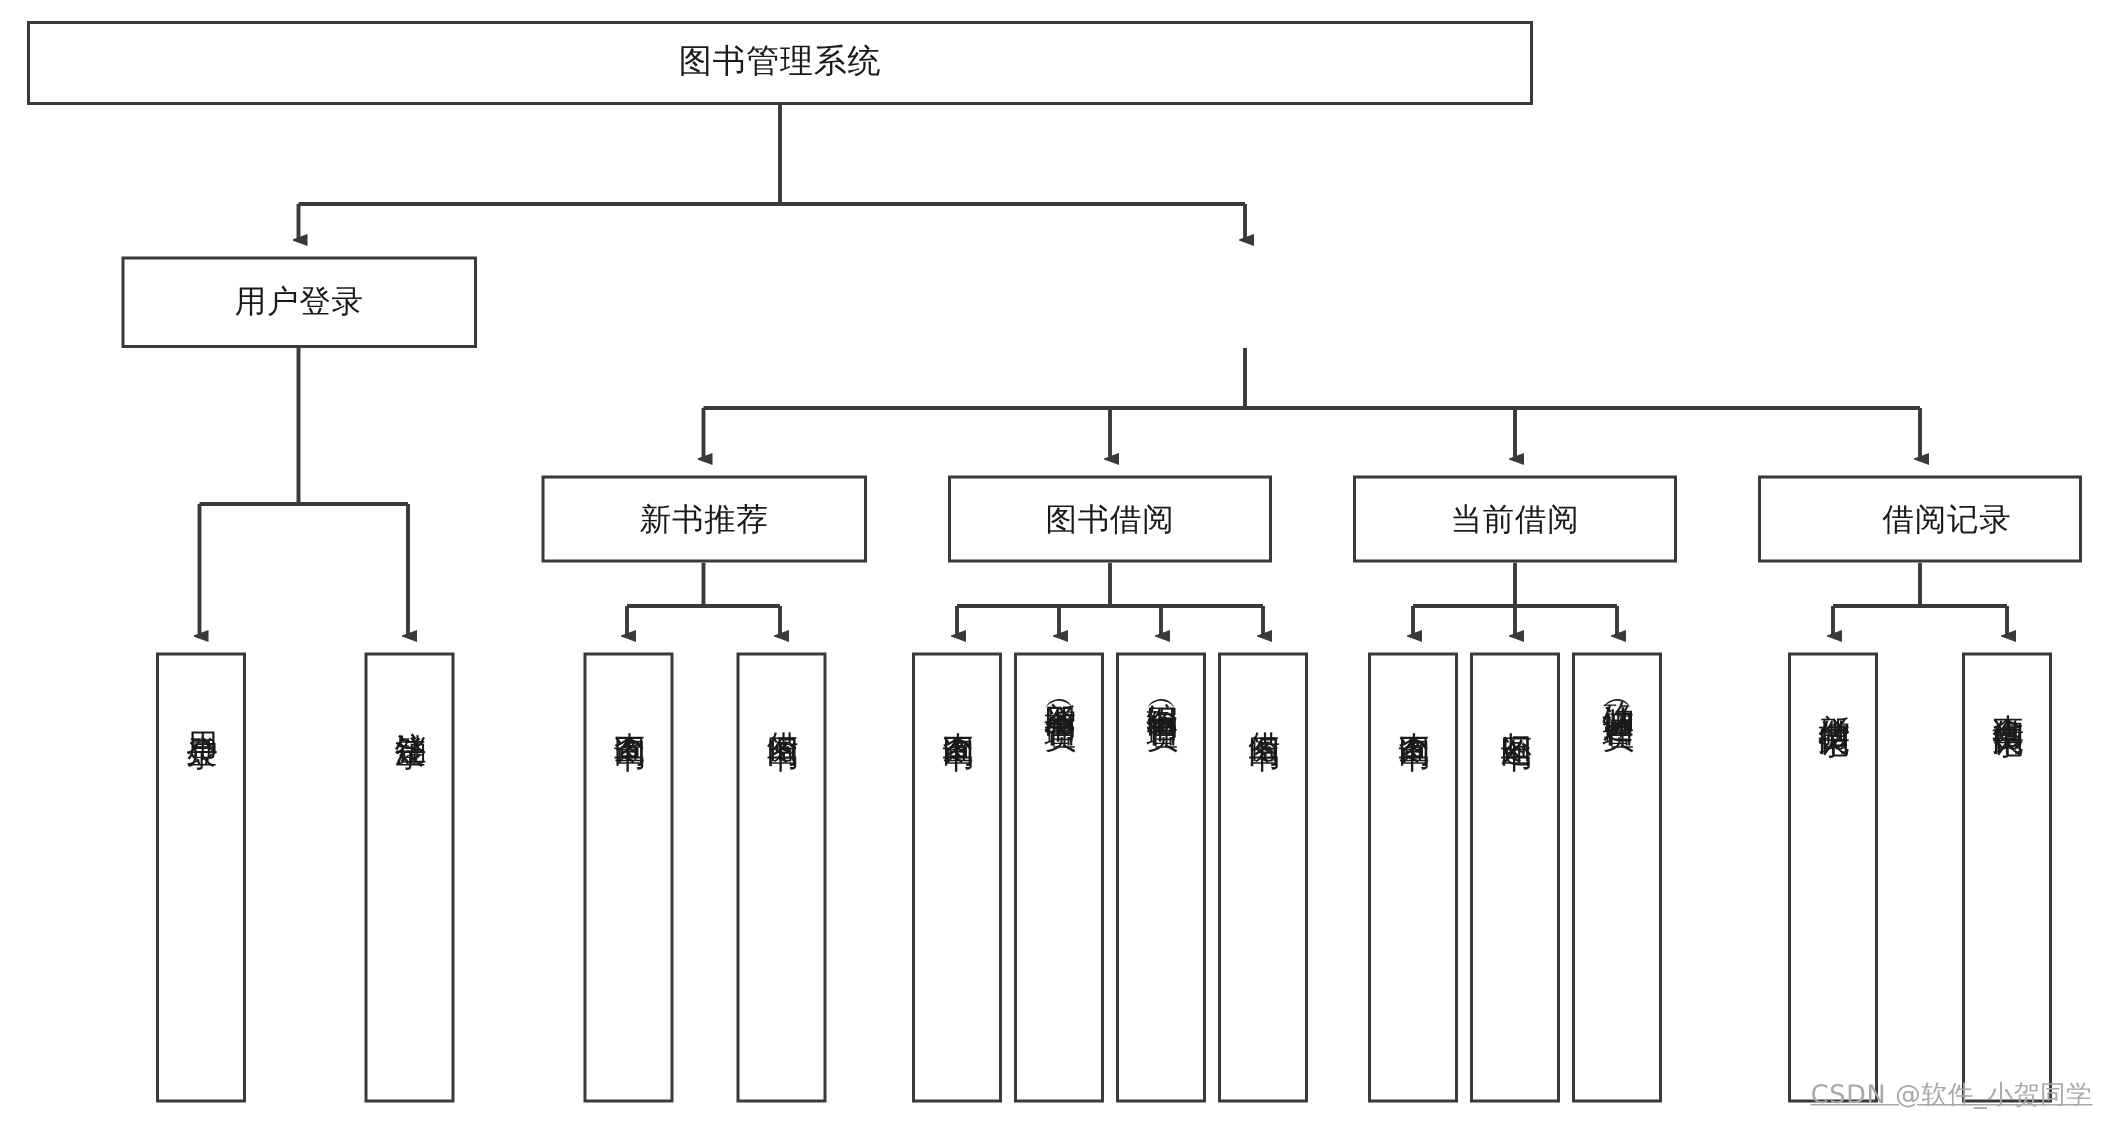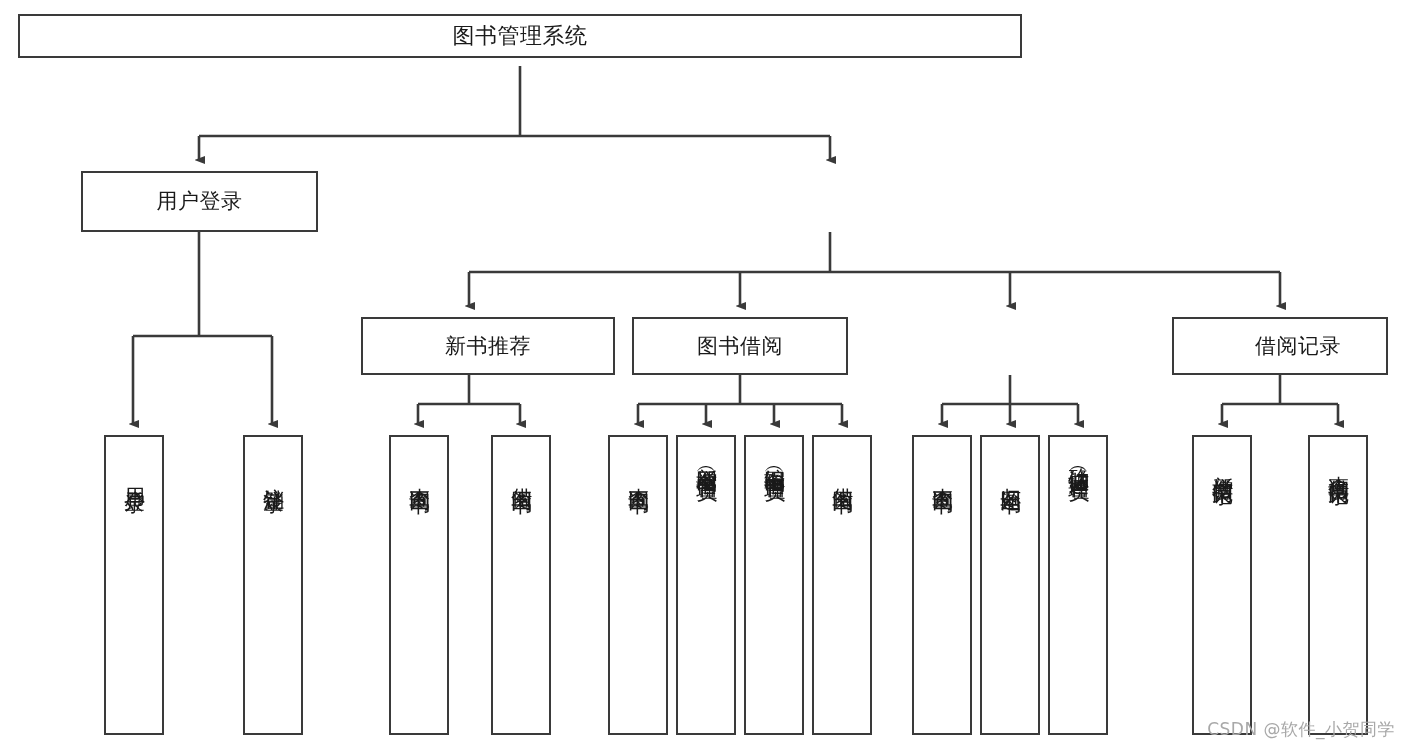--- a/index.html
+++ b/index.html
@@ -75,20 +75,21 @@
   #watermark {
     position: absolute;
     right: 10px;
     bottom: 6px;
     font-size: 17px;
     color: #a8a8a8;
     letter-spacing: 0.5px;
     z-index: 5;
     white-space: nowrap;
     font-family: "DejaVu Sans", "Liberation Sans", sans-serif;
+    text-decoration: underline;
   }
 </style>
 </head>
 <body>
 
 <div id="diagram-root">
 
   <svg id="edge-layer" viewBox="0 0 1405 747" xmlns="http://www.w3.org/2000/svg">
     <defs>
       <marker id="arrowhead" markerWidth="10" markerHeight="10" refX="4" refY="6" orient="auto" markerUnits="userSpaceOnUse">
@@ -132,37 +133,40 @@
       <path d="M1010,404 L1010,424" marker-end="url(#arrowhead)"></path>
       <path d="M1078,404 L1078,424" marker-end="url(#arrowhead)"></path>
 
       <path d="M1280,375 L1280,404"></path>
       <path d="M1222,404 L1338,404"></path>
       <path d="M1222,404 L1222,424" marker-end="url(#arrowhead)"></path>
       <path d="M1338,404 L1338,424" marker-end="url(#arrowhead)"></path>
     </g>
   </svg>
 
-  <div class="node root horizontal" style="left:18px; top:14px; width:1004px; height:44px;">
+  <div class="node root horizontal" style="left:18px; top:14px; width:1004px; height:56px;">
     <span class="node-label">图书管理系统</span>
   </div>
 
   <div class="node horizontal" style="left:81px; top:171px; width:237px; height:61px;">
     <span class="node-label">用户登录</span>
   </div>
 
 
-  <div class="node horizontal" style="left:361px; top:317px; width:254px; height:58px;">
+  <div class="node horizontal" style="left:361px; top:317px; width:217px; height:58px;">
     <span class="node-label">新书推荐</span>
   </div>
 
   <div class="node horizontal" style="left:632px; top:317px; width:216px; height:58px;">
     <span class="node-label">图书借阅</span>
   </div>
 
+  <div class="node horizontal" style="left:902px; top:317px; width:216px; height:58px;">
+    <span class="node-label">当前借阅</span>
+  </div>
 
   <div class="node horizontal" style="left:1172px; top:317px; width:216px; height:58px;padding-left:36px;">
     <span class="node-label">借阅记录</span>
   </div>
 
   <div class="node leaf" style="left:104px; top:435px; width:60px; height:300px;">
     <span class="node-label">用户登录</span>
   </div>
 
   <div class="node leaf" style="left:243px; top:435px; width:60px; height:300px;">

